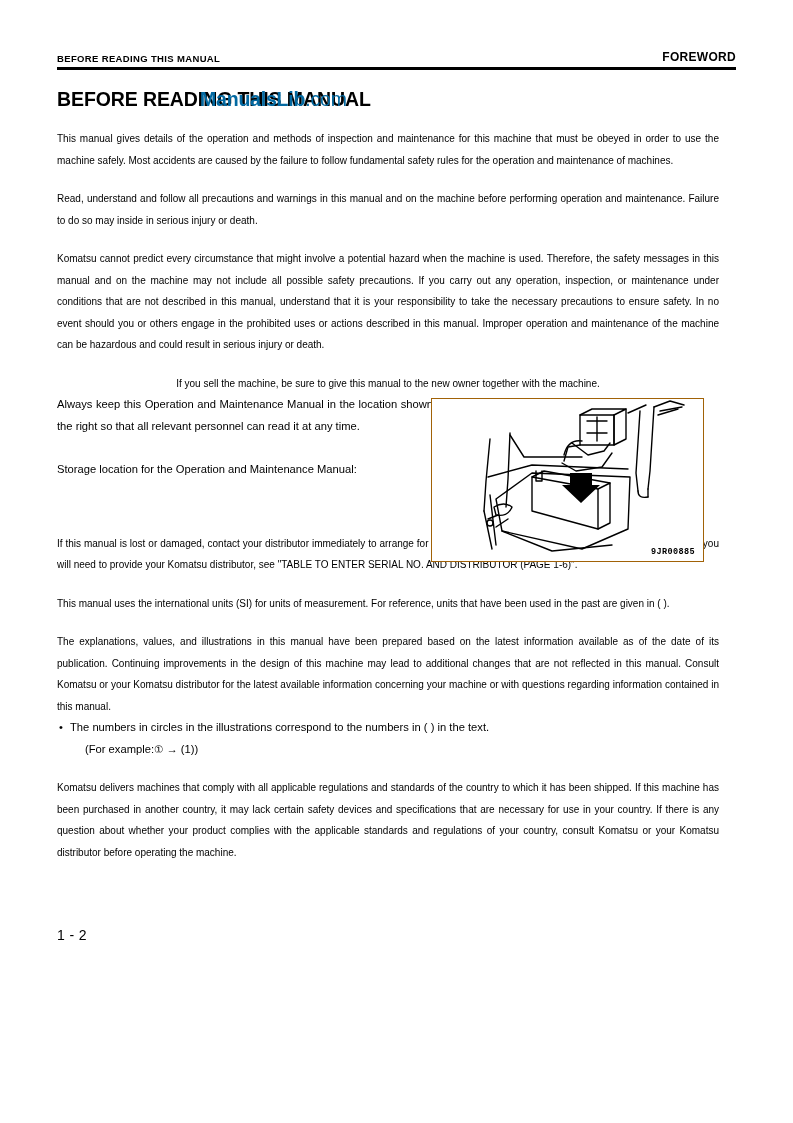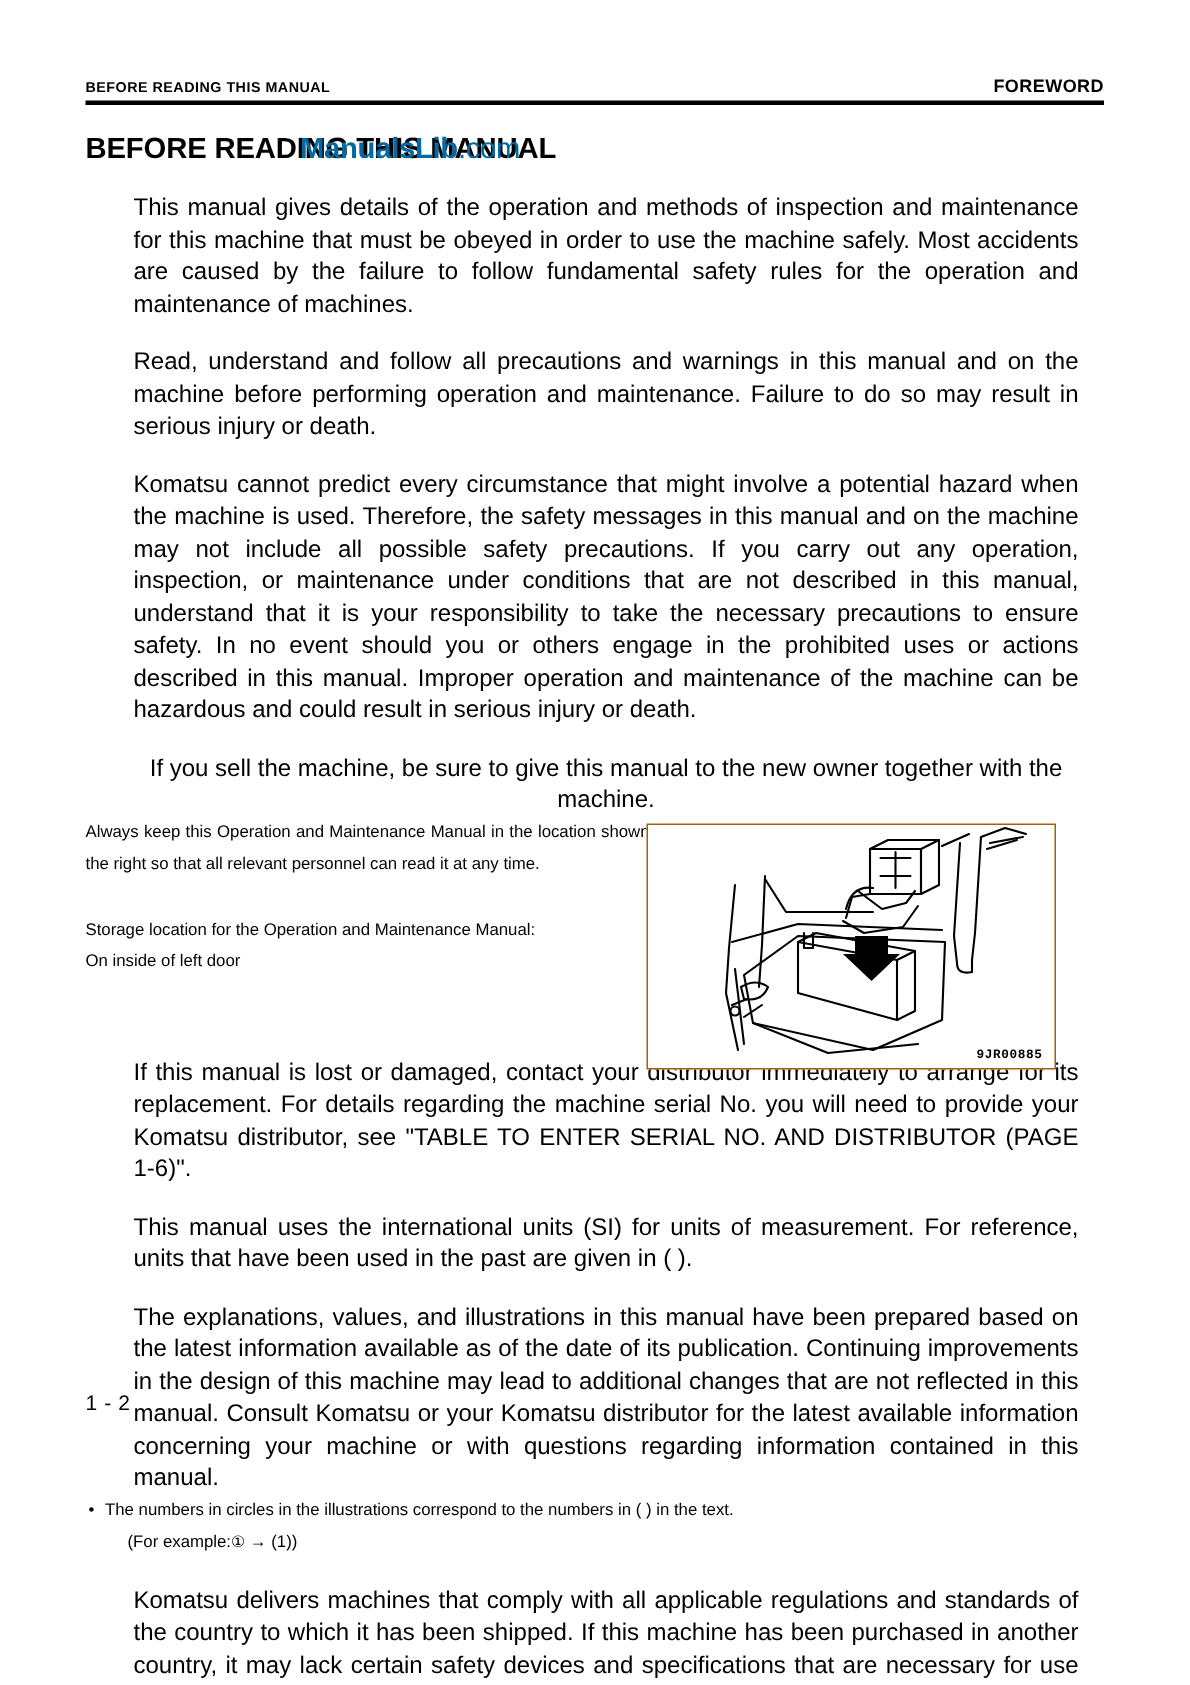--- a/index.html
+++ b/index.html
@@ -70,26 +70,25 @@
     letter-spacing: -0.2px;
     white-space: nowrap;
     color: #0369a1;
   }
   .watermark .wm-bold { font-weight: bold; }
 
   
   .body-col { width: 662px; }
 
   p.para {
-    font-size: 16px;
+    font-size: 10px;
     line-height: 21.5px;
     text-align: justify;
     text-justify: inter-word;
     margin-bottom: 17px;
-    margin-left: 32px;
   }
   p.para.flush { text-align: center; }
   p.tight { margin-bottom: 0; }
 
   
   .figure-row {
     position: relative;
     margin-top: 0;
   }
   .figure-text {
@@ -174,33 +173,32 @@
 
   <div class="title-zone">
     <div class="doc-title">BEFORE READING THIS MANUAL</div>
     <div class="watermark"><span class="wm-bold">ManualsLib</span><span>.com</span></div>
   </div>
 
   <div class="body-col">
 
     <p class="para">This manual gives details of the operation and methods of inspection and maintenance for this machine that must be obeyed in order to use the machine safely. Most accidents are caused by the failure to follow fundamental safety rules for the operation and maintenance of machines.</p>
 
-    <p class="para">Read, understand and follow all precautions and warnings in this manual and on the machine before performing operation and maintenance. Failure to do so may result in serious injury or death.</p>
+    <p class="para">Read, understand and follow all precautions and warnings in this manual and on the machine before performing operation and maintenance. Failure to do so may inside in serious injury or death.</p>
 
     <p class="para">Komatsu cannot predict every circumstance that might involve a potential hazard when the machine is used. Therefore, the safety messages in this manual and on the machine may not include all possible safety precautions. If you carry out any operation, inspection, or maintenance under conditions that are not described in this manual, understand that it is your responsibility to take the necessary precautions to ensure safety. In no event should you or others engage in the prohibited uses or actions described in this manual. Improper operation and maintenance of the machine can be hazardous and could result in serious injury or death.</p>
 
     <p class="para flush tight">If you sell the machine, be sure to give this manual to the new owner together with the machine.</p>
 
     <div class="figure-row">
 
       <div class="figure-text">Always keep this Operation and Maintenance Manual in the location shown on the right so that all relevant personnel can read it at any time.</div>
 
       <div class="storage-note">
         <div>Storage location for the Operation and Maintenance Manual:</div>
-        <div>On inside of left door</div>
       </div>
 
       <div class="figure-box">
         <svg width="271" height="162" viewBox="0 0 271 162">
           <g fill="none" stroke="#000" stroke-width="1.4" stroke-linejoin="round" stroke-linecap="round">
 
             <path d="M58 40 L54 82 L52 112"></path>
             <path d="M78 34 L76 80 L74 108"></path>
 
             <path d="M78 36 L92 58 L150 58"></path>

